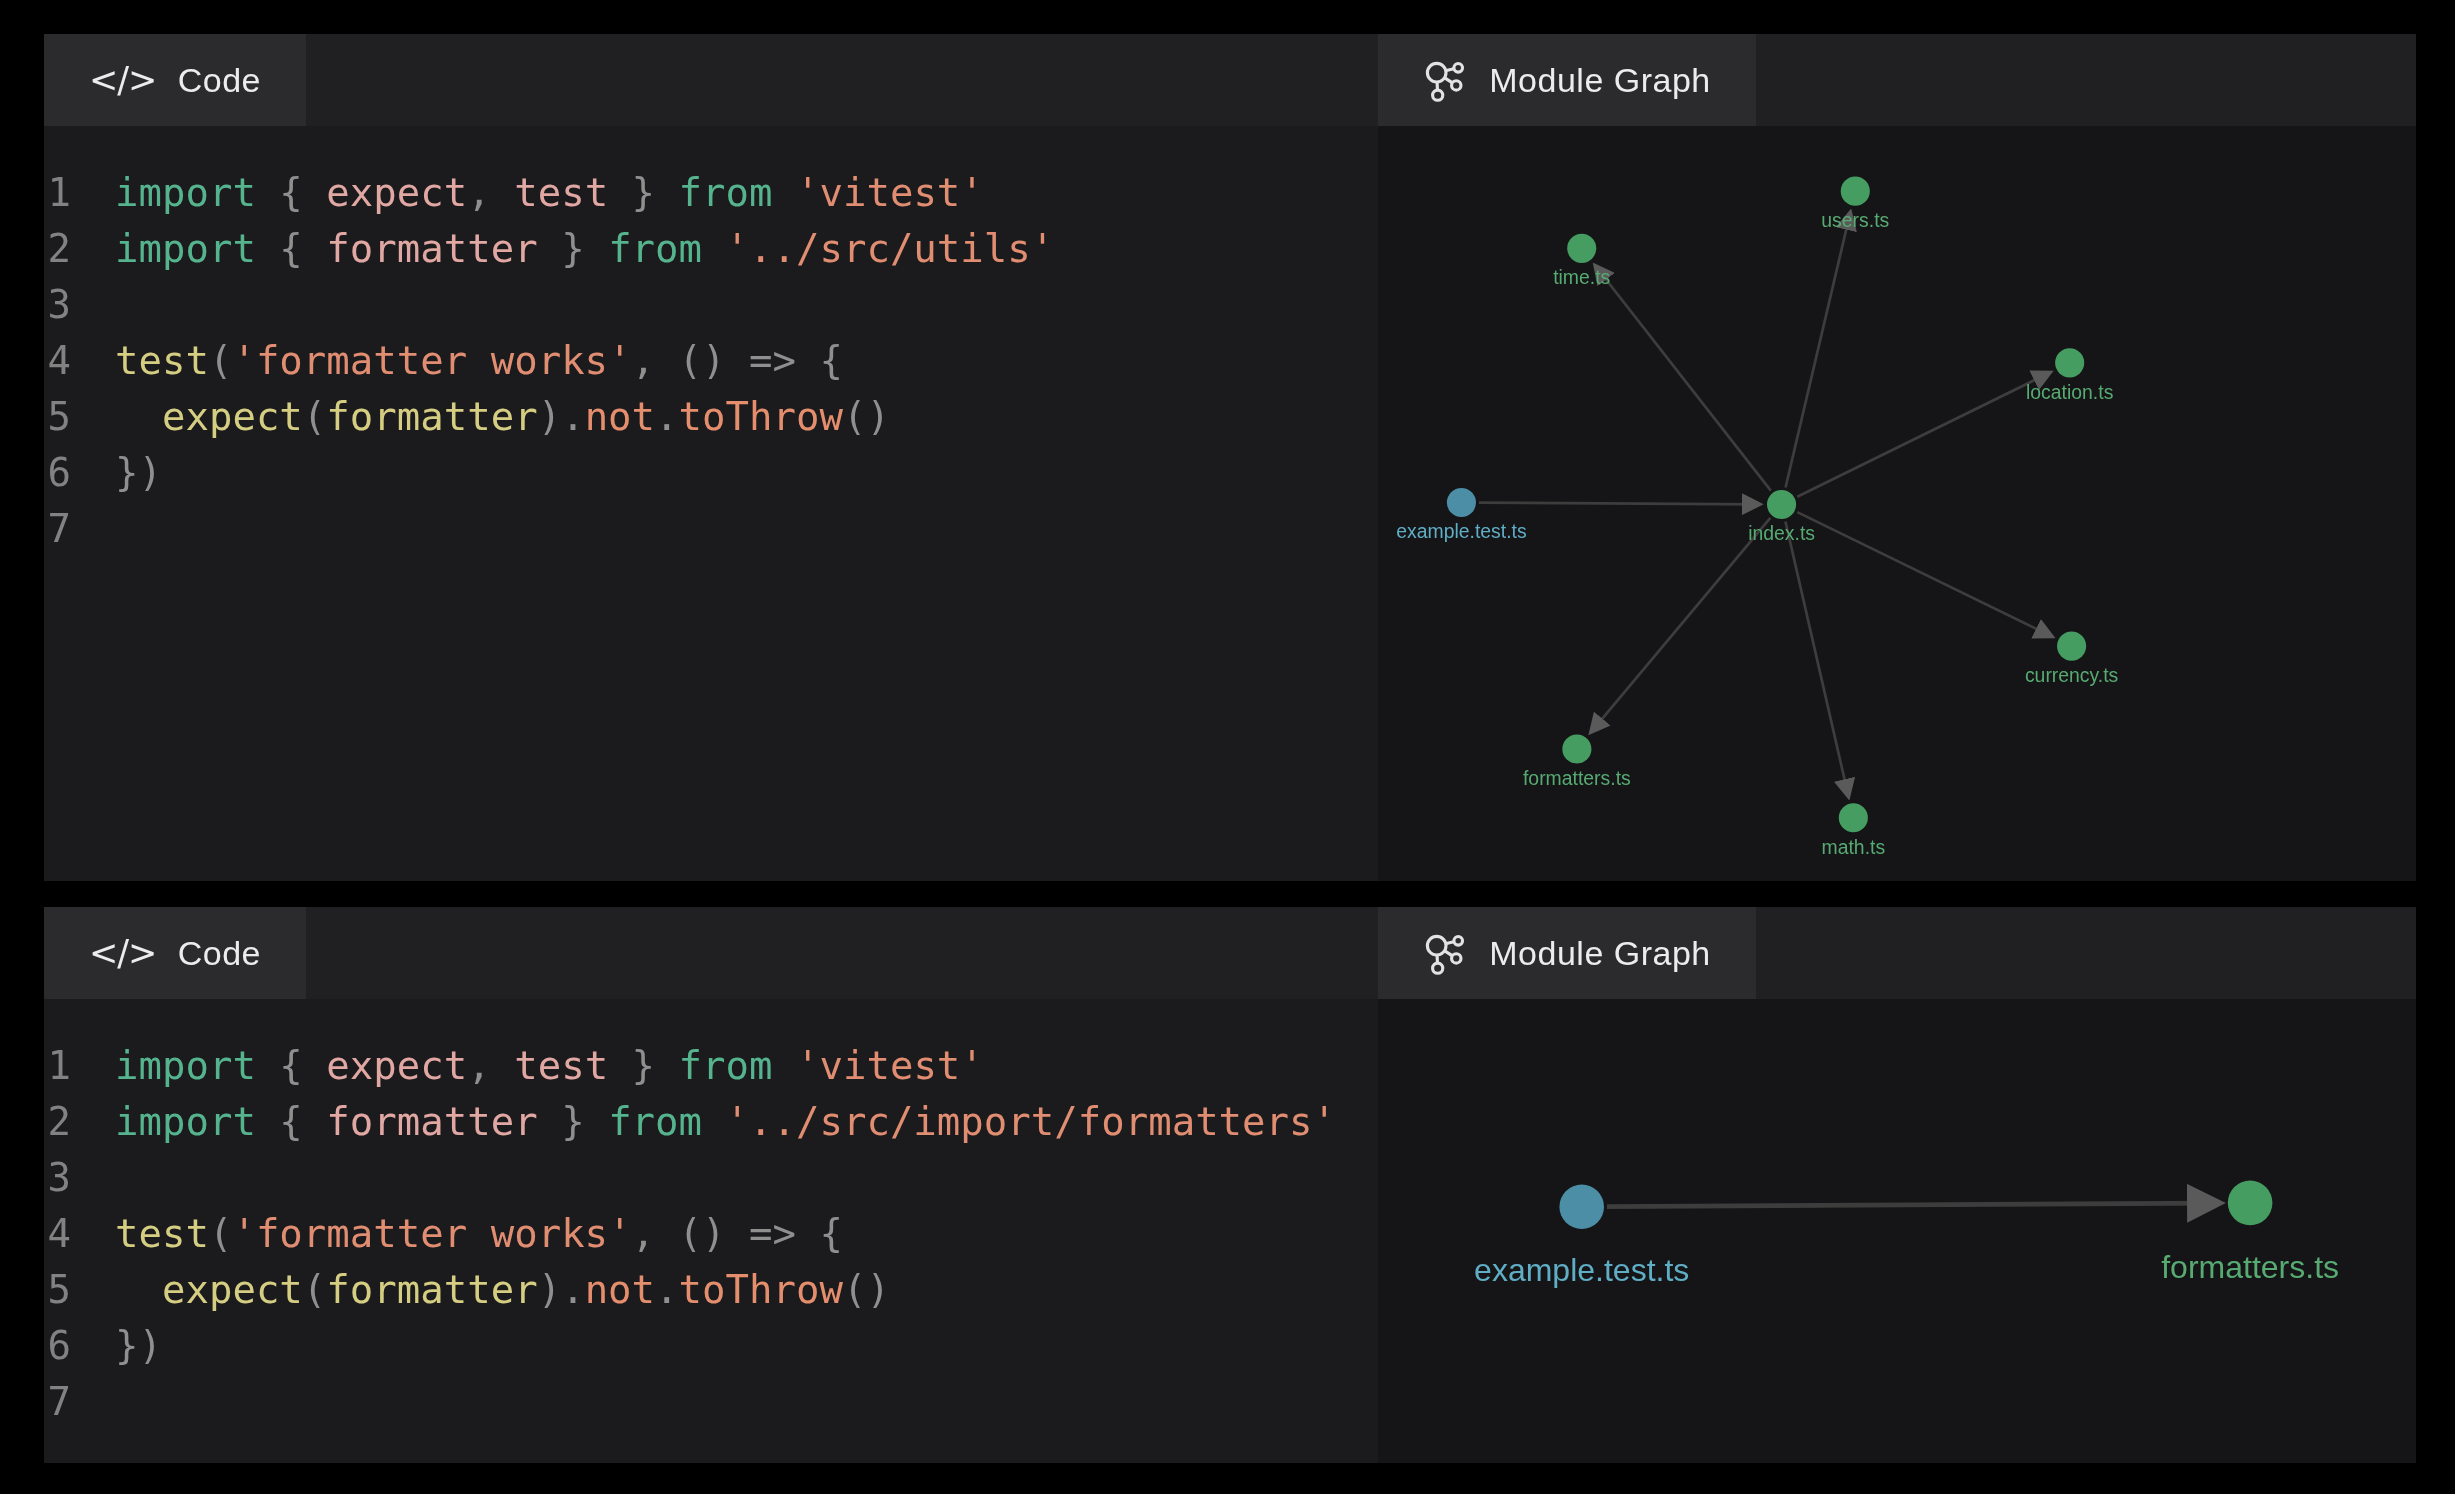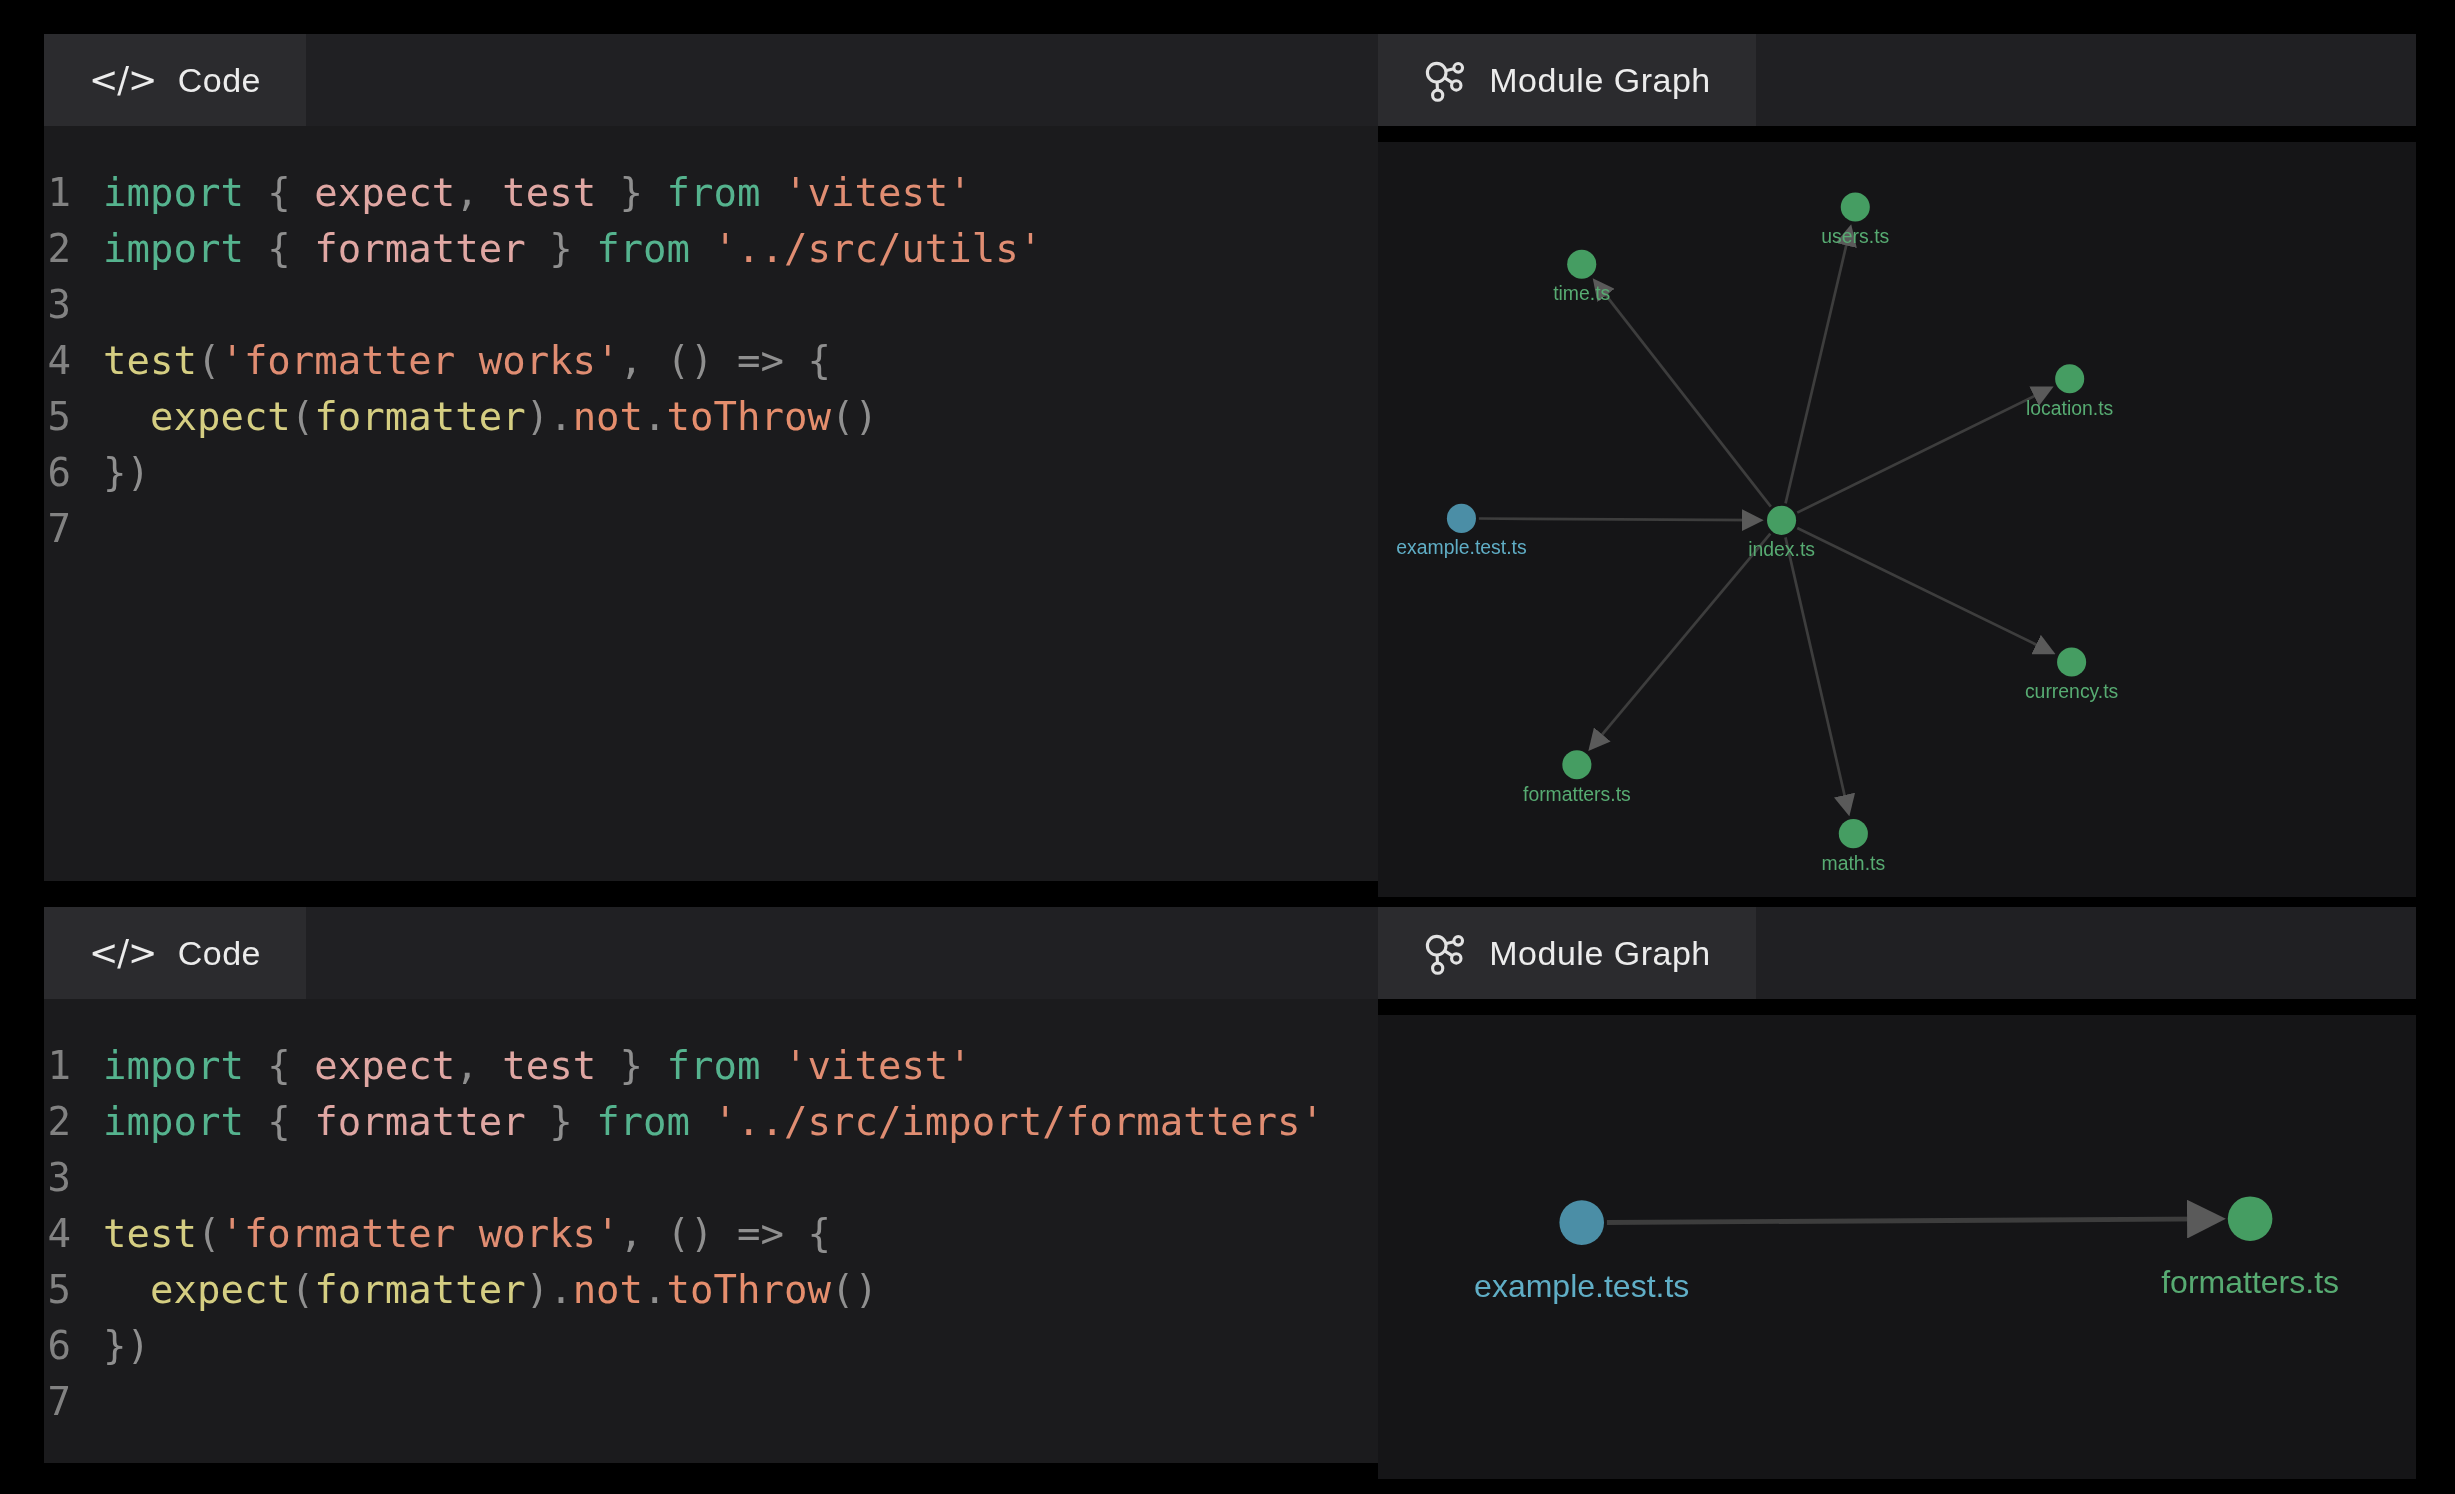--- a/index.html
+++ b/index.html
@@ -4,32 +4,32 @@
 <style>
   html,body{margin:0;padding:0;background:#000;}
   .page{width:2455px;height:1494px;box-sizing:border-box;background:var(--page_bg);
         padding:34px 39px 31px 44px;display:flex;flex-direction:column;gap:26px;
         font-family:"Liberation Sans",sans-serif;}
   .row{display:flex;}
   .row-0{height:847px;}
   .row-1{height:556px;}
   .panel{display:flex;flex-direction:column;}
   .code-panel{width:1334px;}
-  .graph-panel{width:1038px;gap:16px;}
+  .graph-panel{width:1038px;}
   .tabbar{height:92px;flex:none;display:flex;align-items:stretch;background:var(--tabbar_bg);}
   .tab{display:flex;align-items:center;gap:21.3px;padding:0 45px;background:var(--tab_active_bg);
        color:var(--tab_text);font-size:34px;font-weight:500;letter-spacing:0.5px;}
   .code-icon{font-family:"DejaVu Sans",sans-serif;font-size:35px;font-weight:500;
              color:var(--tab_text);letter-spacing:-1px;}
   .graph-icon{display:block;}
   .code-body{flex:1;background:var(--code_bg);padding-top:39px;overflow:hidden;
              font-family:"DejaVu Sans Mono",monospace;font-size:39px;line-height:56px;}
   .code-line{display:flex;white-space:pre;}
   .ln{flex:none;width:27px;text-align:right;color:var(--lineno);}
-  .lc{margin-left:32px;}
+  .lc{margin-left:44px;}
   .tok-kw{color:var(--kw);} .tok-id{color:var(--id);} .tok-pu{color:var(--pu);}
   .tok-st{color:var(--st);} .tok-fn{color:var(--fn);} .tok-pr{color:var(--pr);}
   .graph-body{flex:1;background:var(--graph_bg);}
   .graph-body svg{display:block;width:100%;height:100%;}
   .graph-label{font-family:"Liberation Sans",sans-serif;}
 </style>
 </head>
 <body>
 
 <div class="page">

